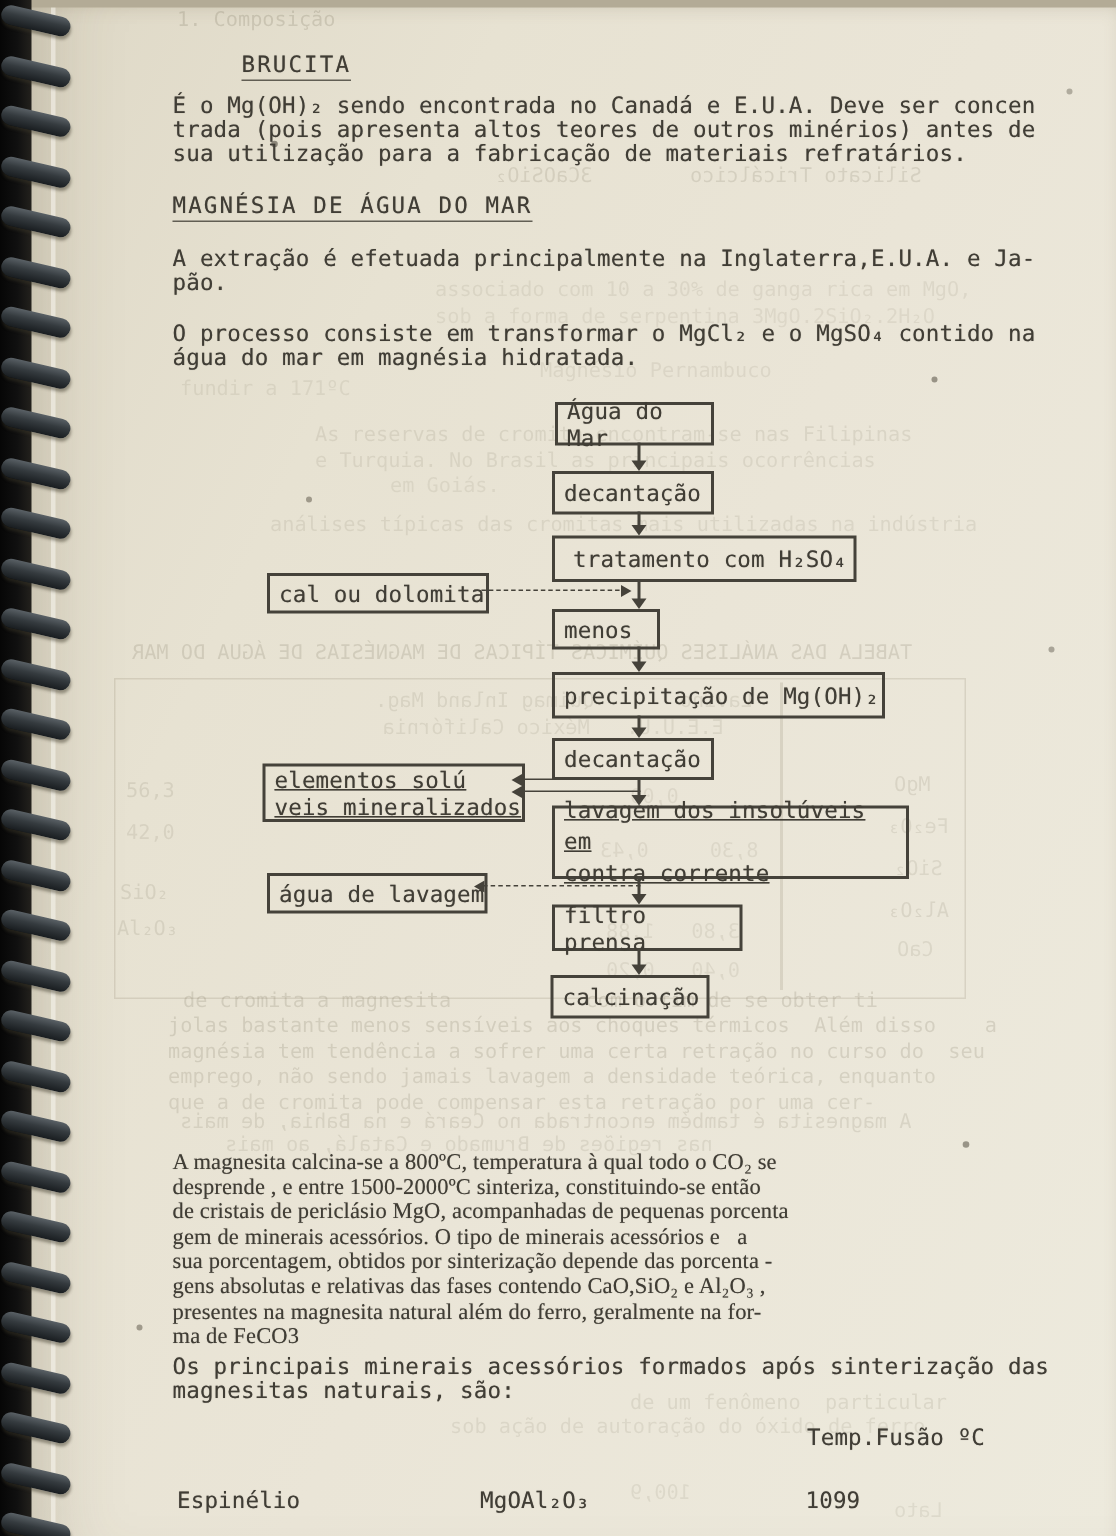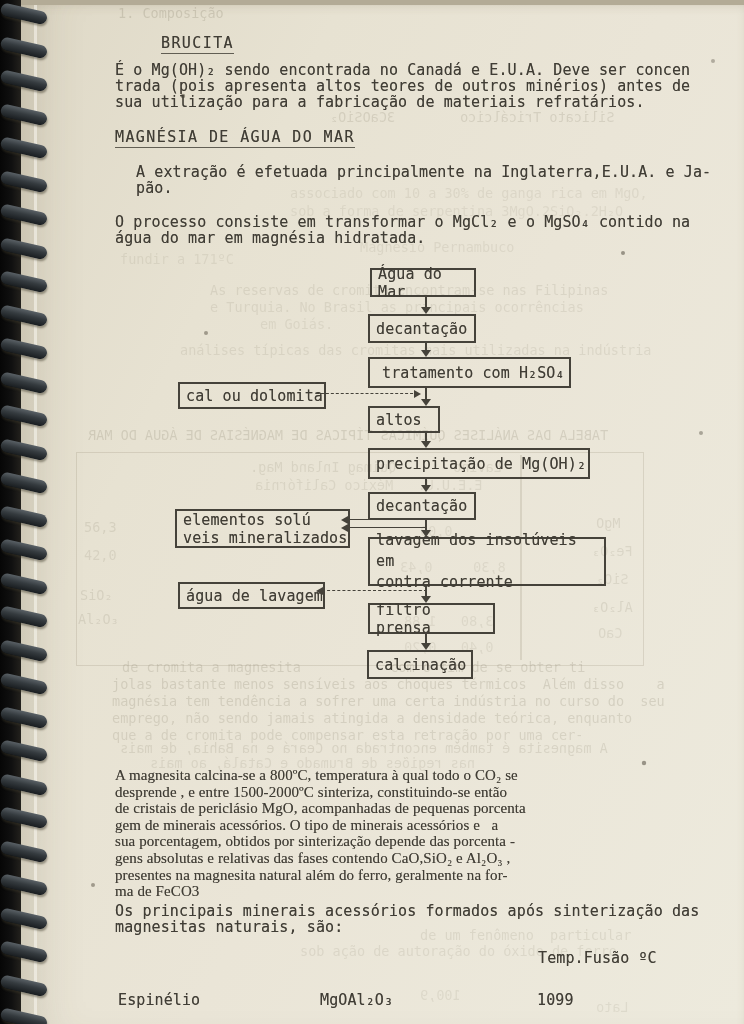--- a/index.html
+++ b/index.html
@@ -25,21 +25,21 @@
 
   
   .tt{position:absolute;font-size:15px;line-height:16.2px;letter-spacing:.1px;
     white-space:pre;text-shadow:0 0 .5px rgba(64,61,53,.55);}
   .hd span{display:inline-block;letter-spacing:1.4px;border-bottom:1.6px solid rgba(64,61,53,.8);padding-bottom:2px;}
 
   
   .fc-box{position:absolute;border:2px solid #45423a;display:flex;align-items:center;
     padding-left:6px;font-size:15px;letter-spacing:.1px;white-space:pre-line;
     text-shadow:0 0 .5px rgba(64,61,53,.5);}
-  .fc-box.two{line-height:21px;}
+  .fc-box.two{line-height:21px;text-decoration:underline;}
   .vline{position:absolute;width:2px;background:#45423a;}
   .head-down{position:absolute;width:0;height:0;border-left:5px solid transparent;
     border-right:5px solid transparent;border-top:7px solid #45423a;}
   .head-left{position:absolute;width:0;height:0;border-top:4px solid transparent;
     border-bottom:4px solid transparent;border-right:7px solid #45423a;}
   .head-right{position:absolute;width:0;height:0;border-top:4px solid transparent;
     border-bottom:4px solid transparent;border-left:7px solid #45423a;}
   .hline{position:absolute;height:0;border-top:1.6px solid #45423a;}
   .dashed{border-top-style:dashed;}
 
@@ -82,50 +82,50 @@
       <div class="ghost mir" style="left: 592px; top: 544px; opacity: 0.13;">Fe₂O₃</div>
       <div class="ghost mir" style="left: 596px; top: 572px; opacity: 0.13;">SiO₂</div>
       <div class="ghost mir" style="left: 592px; top: 600px; opacity: 0.14;">Al₂O₃</div>
       <div class="ghost mir" style="left: 598px; top: 626px; opacity: 0.13;">CaO</div>
       <div class="ghost mir" style="left: 420px; top: 524px; opacity: 0.11;">0,00</div>
       <div class="ghost mir" style="left: 400px; top: 560px; opacity: 0.11;">8,30     0,43</div>
       <div class="ghost mir" style="left: 404px; top: 614px; opacity: 0.11;">3,80   1,88</div>
       <div class="ghost mir" style="left: 404px; top: 640px; opacity: 0.11;">0,40   0,20</div>
       <div class="ghost" style="left: 122px; top: 660px; opacity: 0.18;">de cromita a magnesita           com o fim de se obter ti</div>
       <div class="ghost" style="left: 112px; top: 677px; opacity: 0.18;">jolas bastante menos sensíveis aos choques térmicos  Além disso    a</div>
-      <div class="ghost" style="left: 112px; top: 694px; opacity: 0.18;">magnésia tem tendência a sofrer uma certa indústria no curso do  seu</div>
-      <div class="ghost" style="left: 112px; top: 711px; opacity: 0.17;">emprego, não sendo jamais atingida a densidade teórica, enquanto</div>
+      <div class="ghost" style="left: 112px; top: 694px; opacity: 0.18;">magnésia tem tendência a sofrer uma certa retração no curso do  seu</div>
+      <div class="ghost" style="left: 112px; top: 711px; opacity: 0.17;">emprego, não sendo jamais lavagem a densidade teórica, enquanto</div>
       <div class="ghost" style="left: 112px; top: 728px; opacity: 0.16;">que a de cromita pode compensar esta retração por uma cer-</div>
       <div class="ghost mir" style="left: 120px; top: 741px; opacity: 0.15;">A magnesita é também encontrada no Ceará e na Bahia, de mais</div>
       <div class="ghost mir" style="left: 150px; top: 756px; opacity: 0.13;">nas regiões de Brumado e Catalá, ao mais</div>
       <div class="ghost" style="left: 420px; top: 928px; opacity: 0.13;">de um fenômeno  particular</div>
       <div class="ghost" style="left: 300px; top: 944px; opacity: 0.12;">sob ação de autoração do óxido de ferro</div>
       <div class="ghost mir" style="left: 420px; top: 988px; opacity: 0.11;">100,9</div>
       <div class="ghost mir" style="left: 596px; top: 1000px; opacity: 0.11;">Lato</div>
     </div>
   <div class="gbox" style="left:76px;top:452px;width:566px;height:212px;"></div>
   <div class="gline" style="left:520px;top:455px;height:205px;"></div>
   <div class="specks"></div>
 
   <div class="tt hd" style="left:115px;top:35px;margin-left:46px;"><span>BRUCITA</span></div>
   <div class="tt" style="left:115px;top:62px;">É o Mg(OH)₂ sendo encontrada no Canadá e E.U.A. Deve ser concen
 trada (pois apresenta altos teores de outros minérios) antes de
 sua utilização para a fabricação de materiais refratários.</div>
 
   <div class="tt hd" style="left:115px;top:129px;"><span>MAGNÉSIA DE ÁGUA DO MAR</span></div>
-  <div class="tt" style="left:115px;top:164px;margin-left:21px;">A extração é efetuada principalmente na Inglaterra,E.U.A. e Ja-
+  <div class="tt" style="left:115px;top:164px;">A extração é efetuada principalmente na Inglaterra,E.U.A. e Ja-
 pão.</div>
   <div class="tt" style="left:115px;top:214px;">O processo consiste em transformar o MgCl₂ e o MgSO₄ contido na
 água do mar em magnésia hidratada.</div>
 
   <div style="position:absolute;inset:0;">
     <div class="fc-box" style="left:370px;top:268px;width:96px;height:25px;">Água do Mar</div>
     <div class="fc-box" style="left:368px;top:314px;width:98px;height:25px;">decantação</div>
     <div class="fc-box" style="left:368px;top:357px;width:187px;height:27px;padding-left:12px;">tratamento com H₂SO₄</div>
-    <div class="fc-box" style="left:368px;top:406px;width:62px;height:23px;">altos</div>
+    <div class="fc-box" style="left:368px;top:406px;width:62px;height:23px;">menos</div>
     <div class="fc-box" style="left:368px;top:448px;width:212px;height:27px;">precipitação de Mg(OH)₂</div>
     <div class="fc-box" style="left:368px;top:492px;width:98px;height:24px;">decantação</div>
     <div class="fc-box two" style="left:368px;top:537px;width:228px;height:45px;">lavagem dos insolúveis em
 contra corrente</div>
     <div class="fc-box" style="left:368px;top:603px;width:117px;height:27px;">filtro prensa</div>
     <div class="fc-box" style="left:367px;top:650px;width:96px;height:25px;">calcinação</div>
 
     <div class="fc-box" style="left:178px;top:382px;width:138px;height:23px;">cal ou dolomita</div>
     <div class="fc-box two" style="left:175px;top:509px;width:165px;height:35px;line-height:18px;">elementos solú
 veis mineralizados</div>

